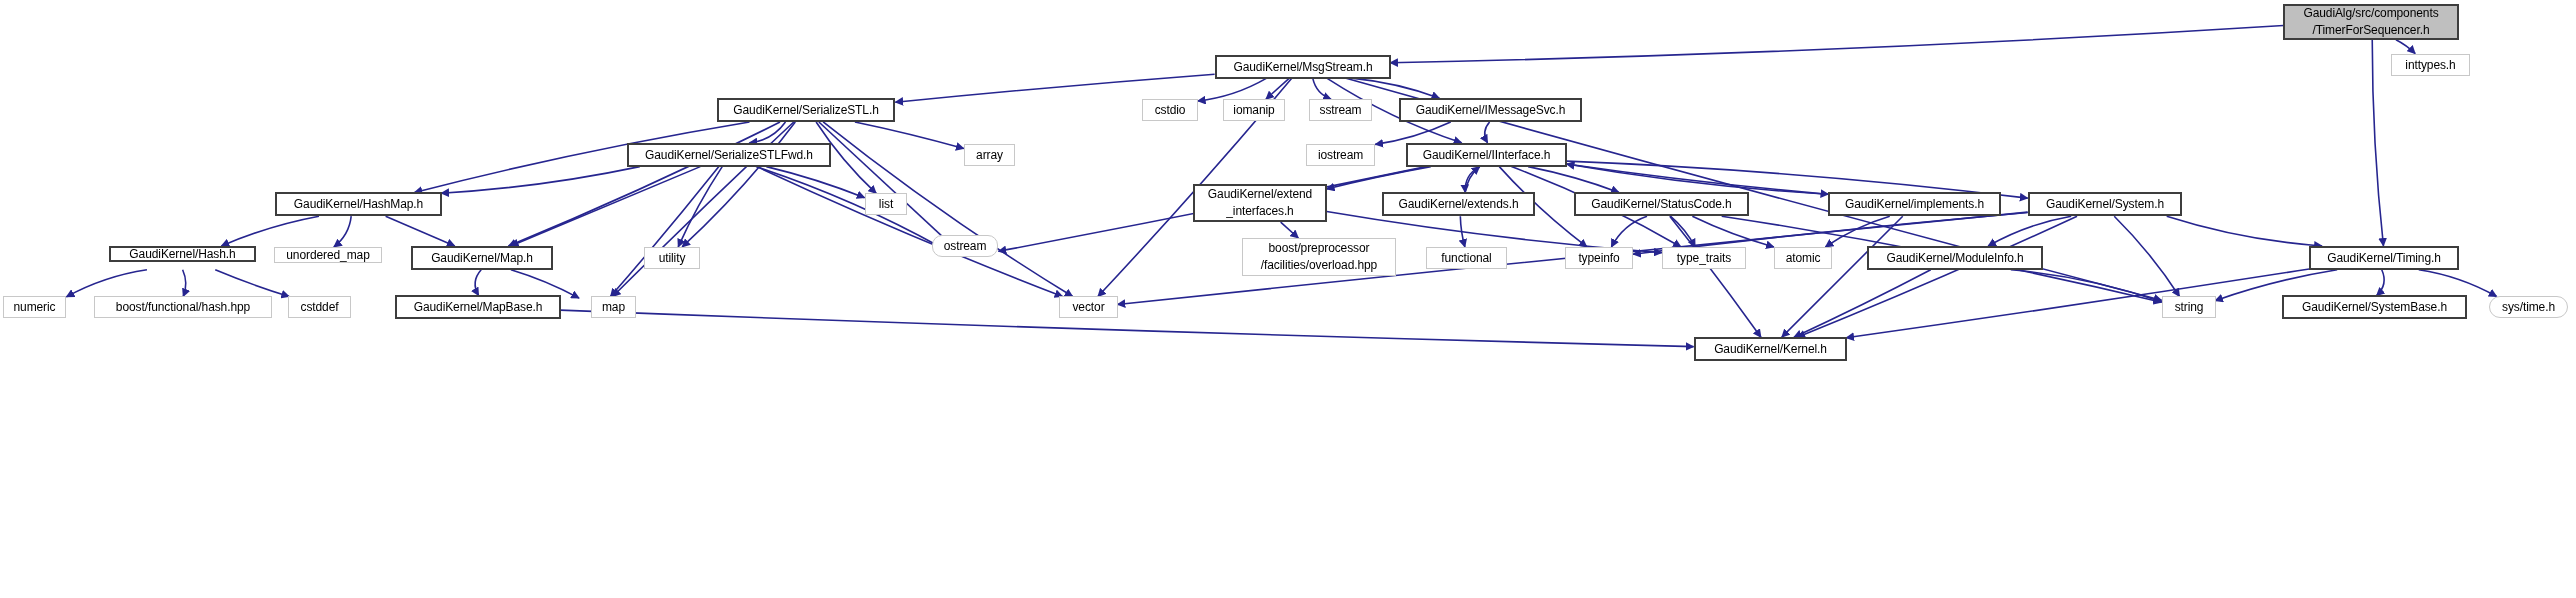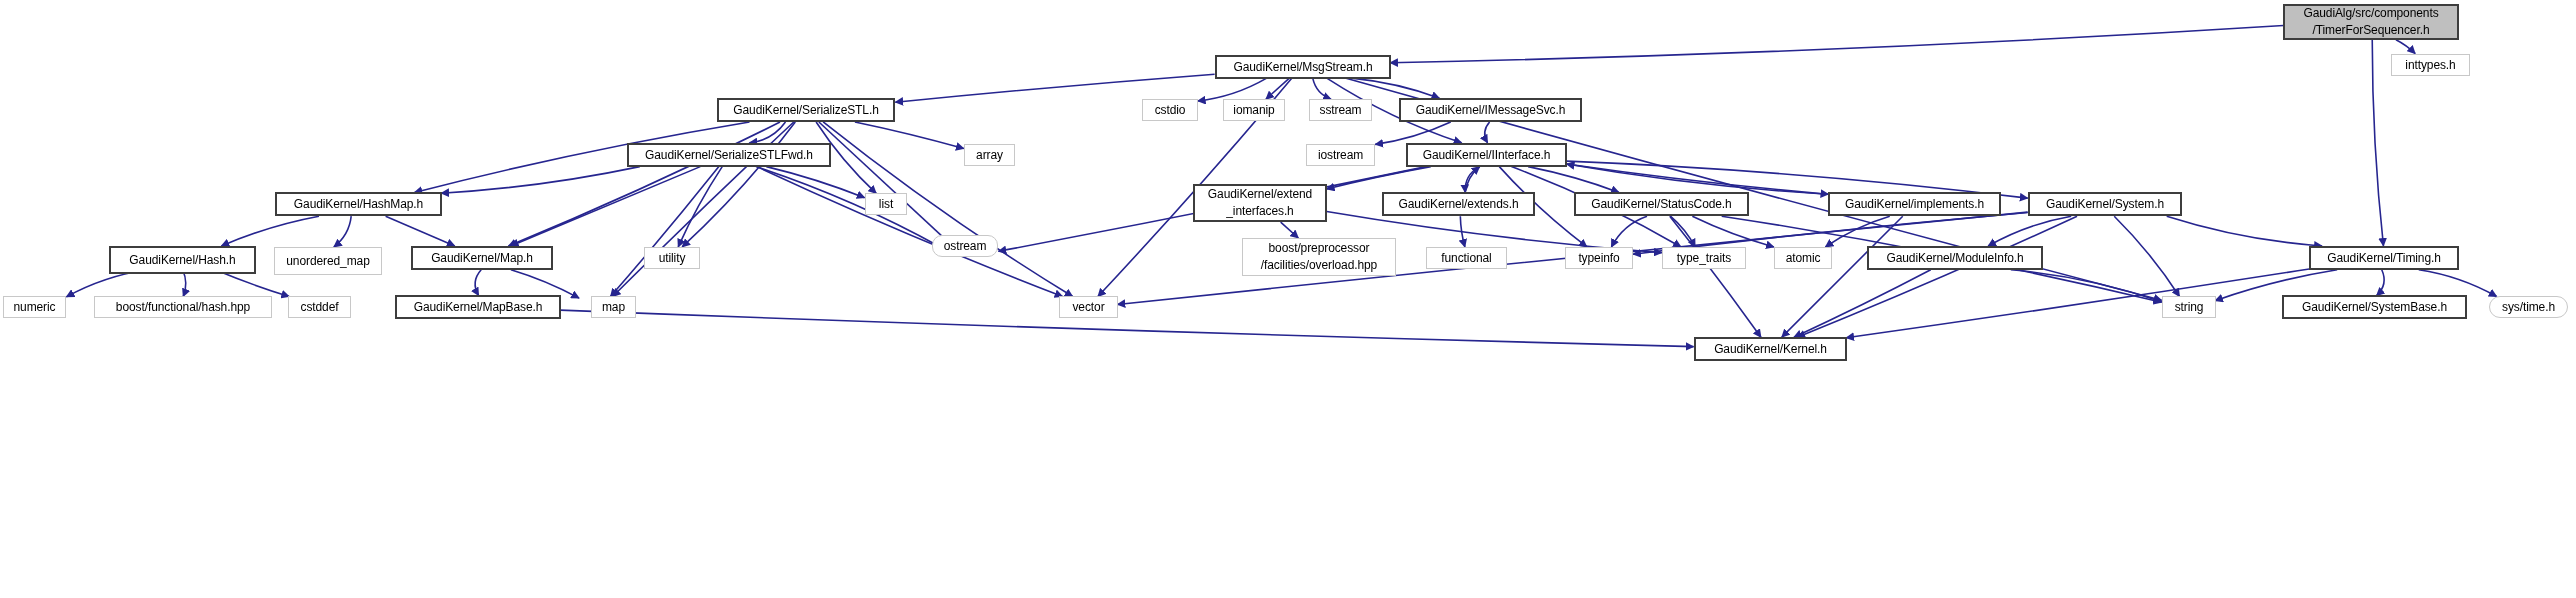--- a/index.html
+++ b/index.html
@@ -148,22 +148,22 @@
       <div class="node sys" style="left: 1306px; top: 144px; width: 69px; height: 22px;">iostream</div>
       <div class="node local" style="left: 1406px; top: 143px; width: 161px; height: 24px;">GaudiKernel/IInterface.h</div>
       <div class="node local" style="left: 275px; top: 192px; width: 167px; height: 24px;">GaudiKernel/HashMap.h</div>
       <div class="node sys" style="left: 865px; top: 193px; width: 42px; height: 22px;">list</div>
       <div class="node local" style="left: 1193px; top: 184px; width: 134px; height: 38px;">GaudiKernel/extend
 _interfaces.h</div>
       <div class="node local" style="left: 1382px; top: 192px; width: 153px; height: 24px;">GaudiKernel/extends.h</div>
       <div class="node local" style="left: 1574px; top: 192px; width: 175px; height: 24px;">GaudiKernel/StatusCode.h</div>
       <div class="node local" style="left: 1828px; top: 192px; width: 173px; height: 24px;">GaudiKernel/implements.h</div>
       <div class="node local" style="left: 2028px; top: 192px; width: 154px; height: 24px;">GaudiKernel/System.h</div>
-      <div class="node local" style="left: 109px; top: 246px; width: 147px; height: 28px;">GaudiKernel/Hash.h</div>
-      <div class="node sys" style="left: 274px; top: 247px; width: 108px; height: 28px;">unordered_map</div>
+      <div class="node local" style="left: 109px; top: 246px; width: 147px; height: 16px;">GaudiKernel/Hash.h</div>
+      <div class="node sys" style="left: 274px; top: 247px; width: 108px; height: 16px;">unordered_map</div>
       <div class="node local" style="left: 411px; top: 246px; width: 142px; height: 24px;">GaudiKernel/Map.h</div>
       <div class="node sys" style="left: 644px; top: 247px; width: 56px; height: 22px;">utility</div>
       <div class="node sys" style="left: 932px; top: 235px; width: 66px; height: 22px; border-radius: 10px;">ostream</div>
       <div class="node sys" style="left: 1242px; top: 238px; width: 154px; height: 38px;">boost/preprocessor
 /facilities/overload.hpp</div>
       <div class="node sys" style="left: 1426px; top: 247px; width: 81px; height: 22px;">functional</div>
       <div class="node sys" style="left: 1565px; top: 247px; width: 68px; height: 22px;">typeinfo</div>
       <div class="node sys" style="left: 1662px; top: 247px; width: 84px; height: 22px;">type_traits</div>
       <div class="node sys" style="left: 1774px; top: 247px; width: 58px; height: 22px;">atomic</div>
       <div class="node local" style="left: 1867px; top: 246px; width: 176px; height: 24px;">GaudiKernel/ModuleInfo.h</div>

